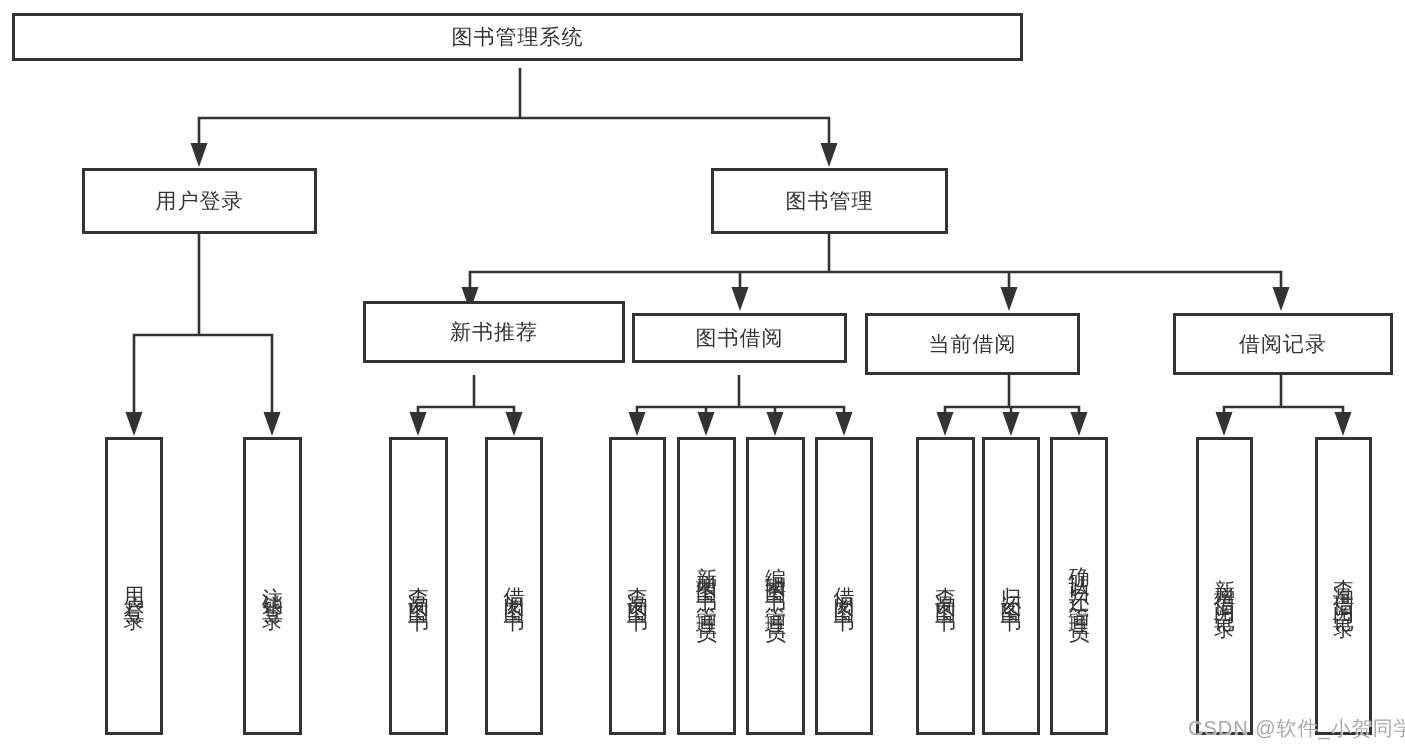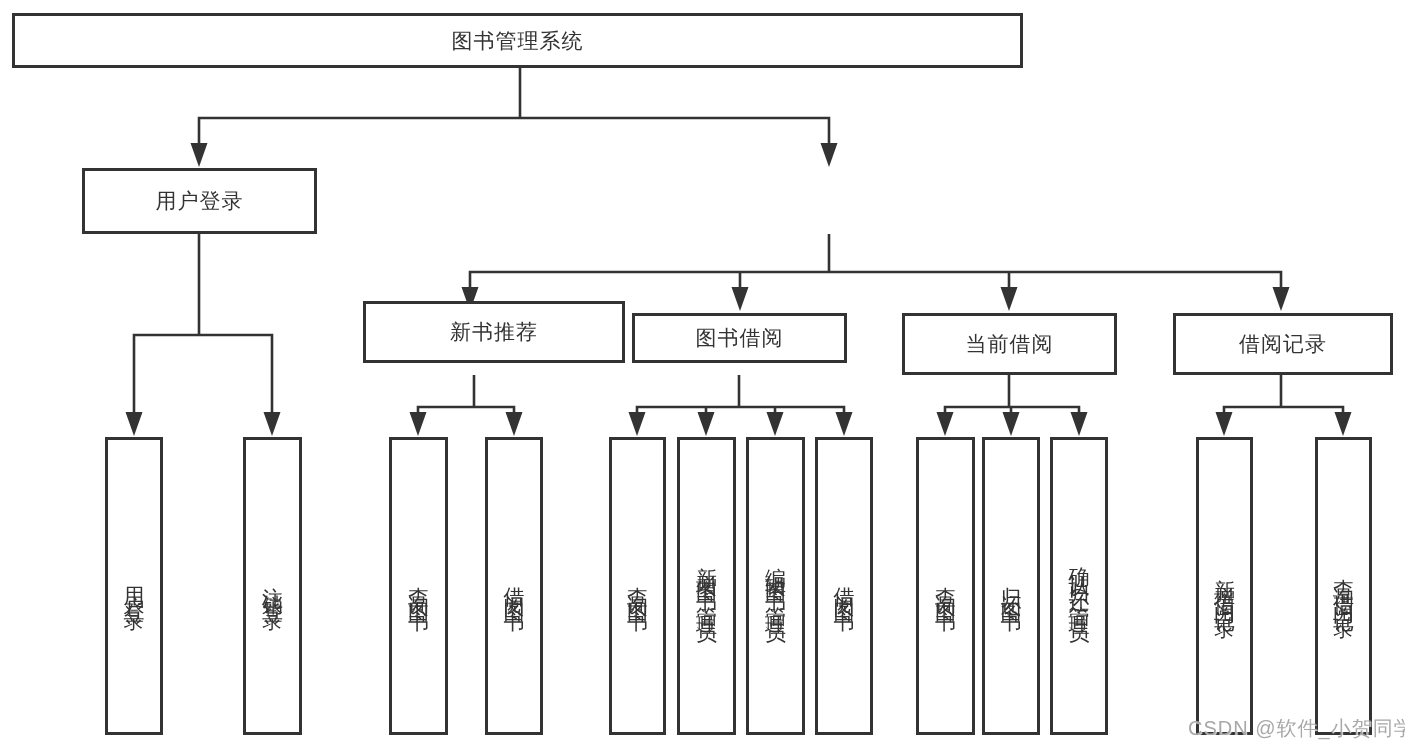--- a/index.html
+++ b/index.html
@@ -86,35 +86,38 @@
       <use href="#arw" x="775" y="436"></use>
         <use href="#arw" x="844" y="436"></use>
       <use href="#arw" x="945" y="436"></use>
         <use href="#arw" x="1011" y="436"></use>
       <use href="#arw" x="1079" y="436"></use>
       <use href="#arw" x="1224" y="436"></use>
         <use href="#arw" x="1343" y="436"></use>
     </g>
   </svg>
 
-  <div class="node" style="left:12px;top:13px;width:1011px;height:55px">
+  <div class="node" style="left:12px;top:13px;width:1011px;height:48px">
     <span>图书管理系统</span>
   </div>
 
   <div class="node" style="left:82px;top:168px;width:235px;height:66px">
     <span>用户登录</span>
+  </div>
+  <div class="node" style="left:711px;top:168px;width:237px;height:66px">
+    <span>图书管理</span>
   </div>
 
   <div class="node" style="left:363px;top:301px;width:262px;height:62px">
     <span>新书推荐</span>
   </div>
   <div class="node" style="left:632px;top:313px;width:215px;height:50px">
     <span>图书借阅</span>
   </div>
-  <div class="node" style="left:902px;top:313px;width:215px;height:62px">
+  <div class="node" style="left:865px;top:313px;width:215px;height:62px">
     <span>当前借阅</span>
   </div>
   <div class="node" style="left:1173px;top:313px;width:220px;height:62px">
     <span>借阅记录</span>
   </div>
 
   <div class="node vertical" style="left:105px;top:437px;width:58px;height:298px">
     <span>用户登录</span>
   </div>
   <div class="node vertical" style="left:243px;top:437px;width:59px;height:298px">

